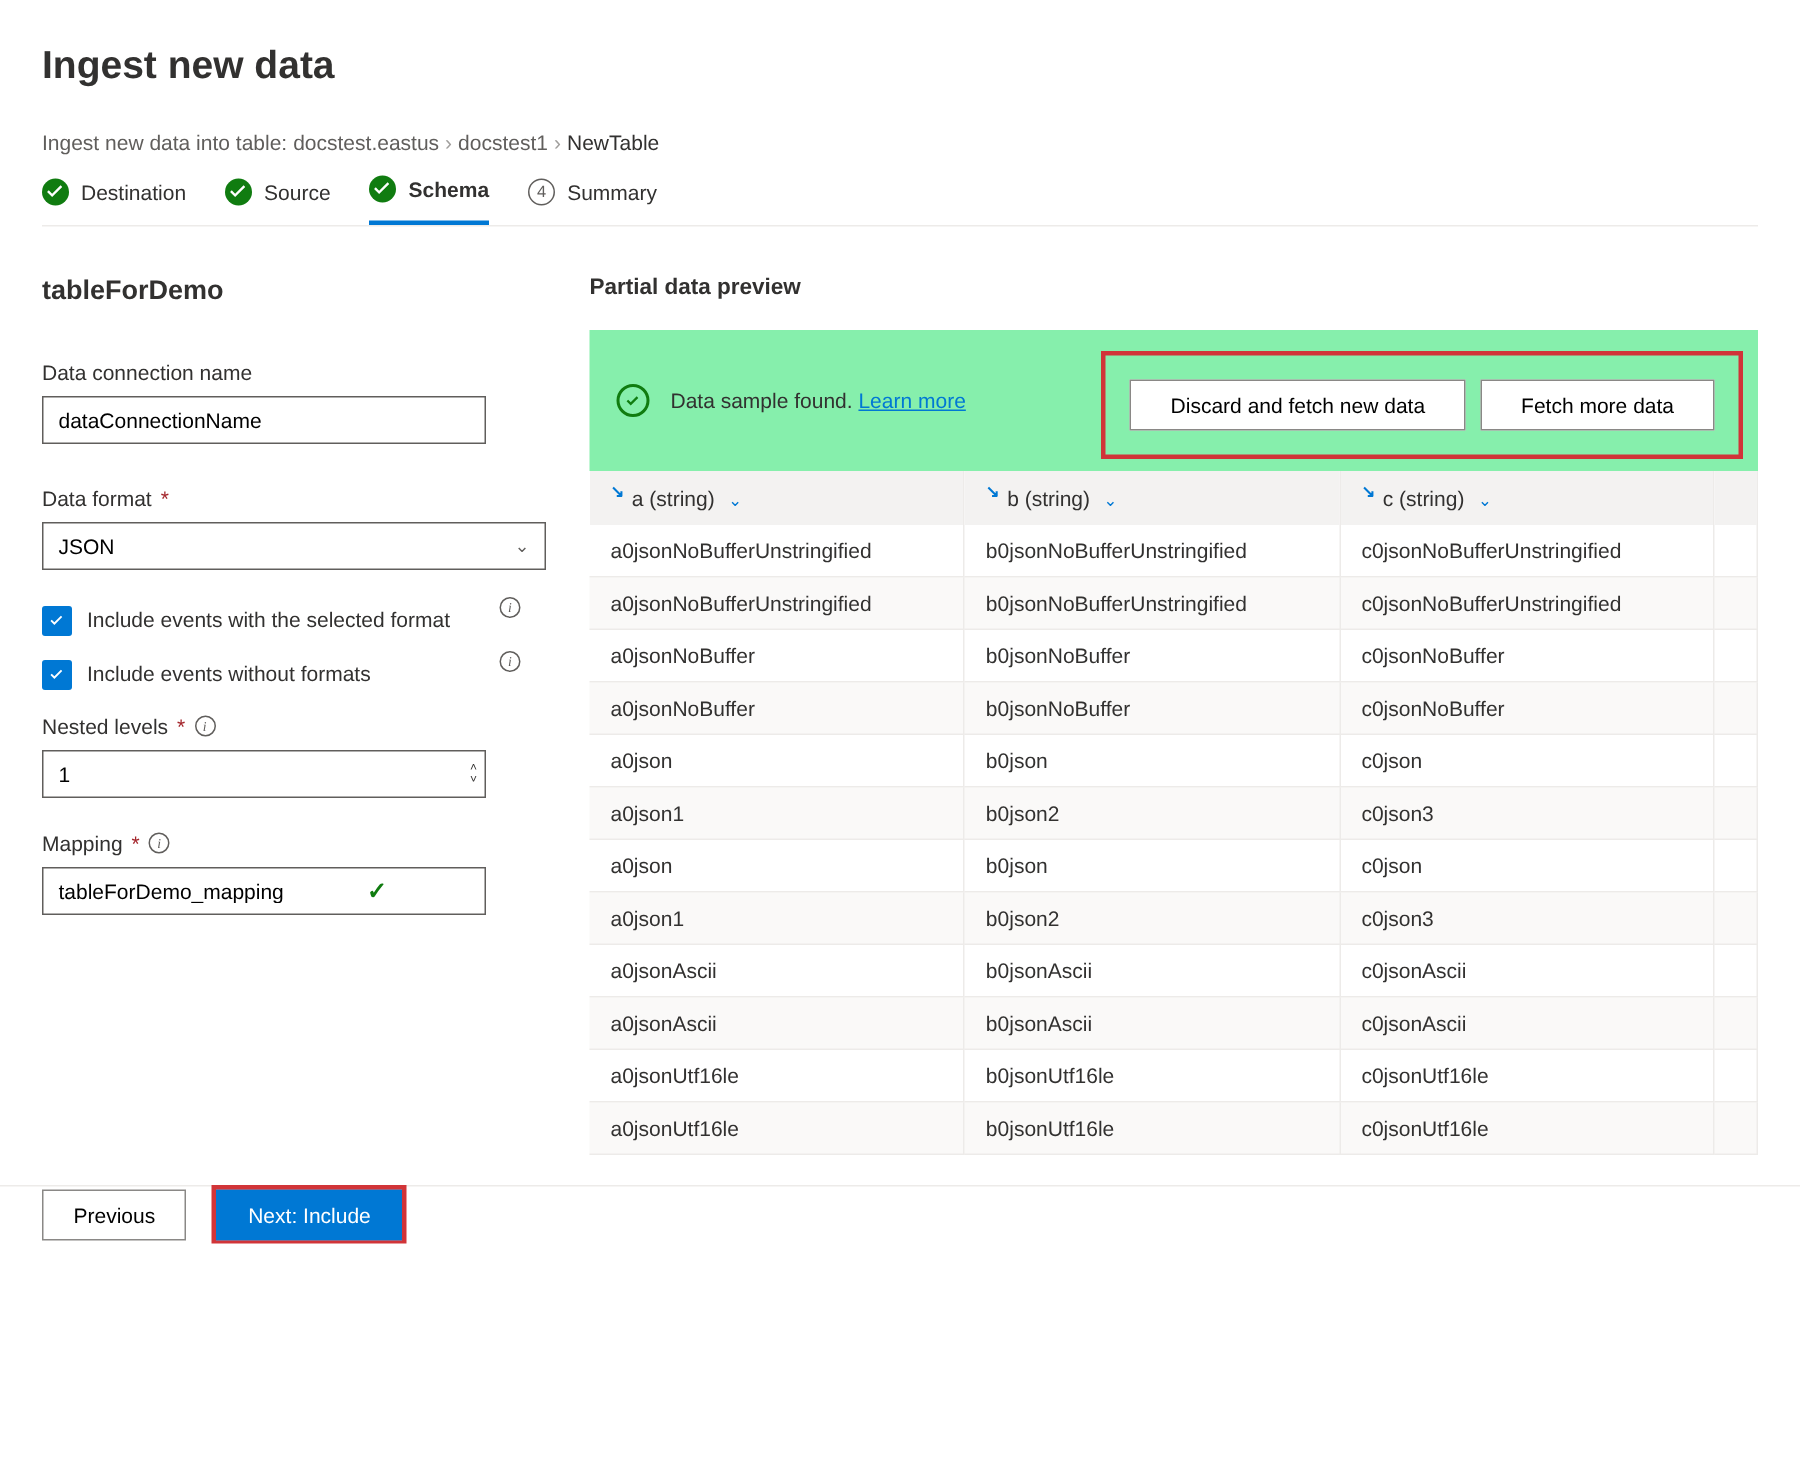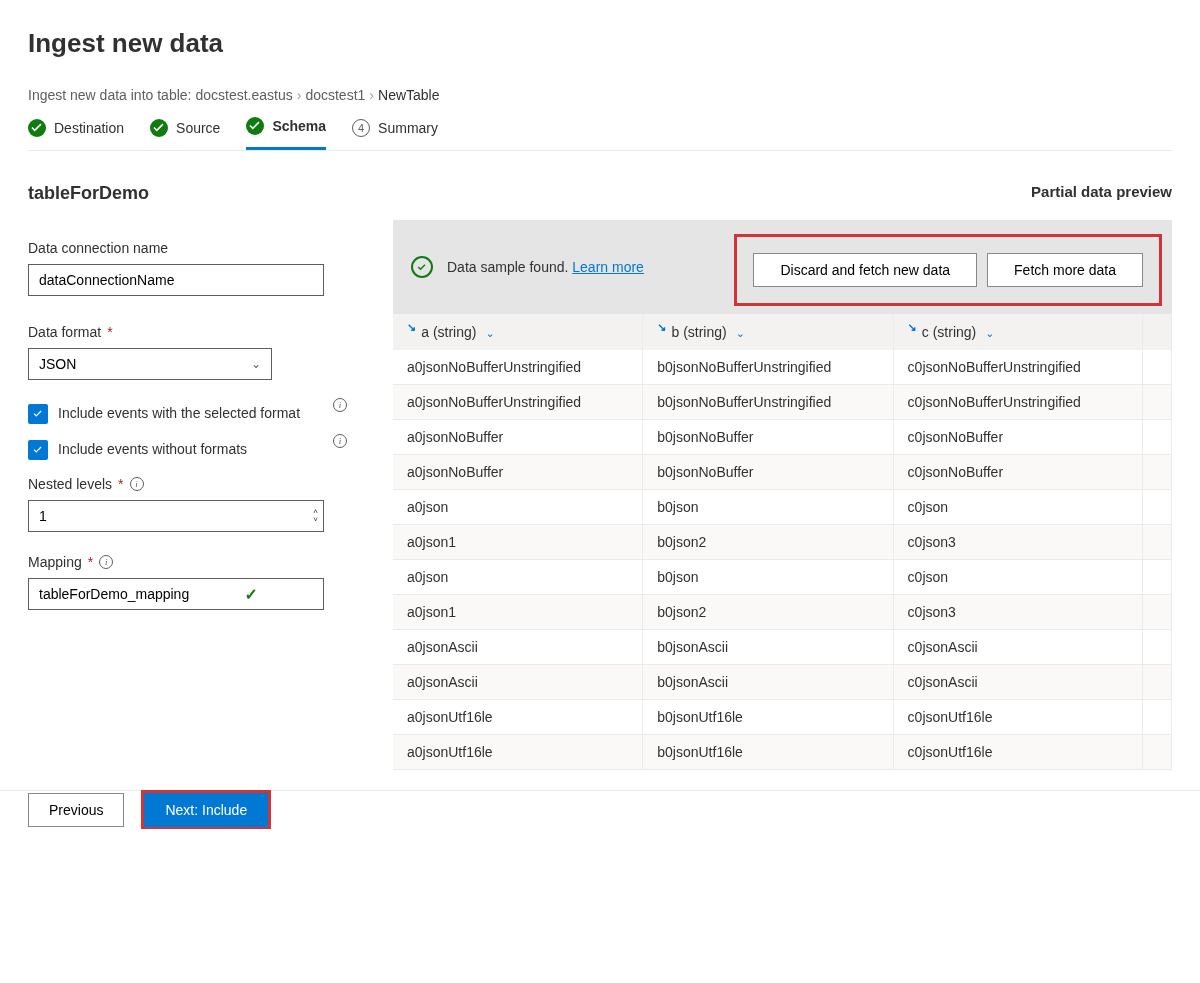--- a/index.html
+++ b/index.html
@@ -15,37 +15,37 @@
     .step-circle { width: 18px; height: 18px; border-radius: 50%; display: flex; align-items: center; justify-content: center; font-size: 11px; color: #fff; }
     .step-circle.done { background: #107c10; }
     .step-circle.pending { border: 1px solid #605e5c; color: #605e5c; background: transparent; }
     .content { display: flex; gap: 60px; margin-top: 32px; }
     .left-col { width: 305px; flex-shrink: 0; }
     .right-col { flex: 1; }
     .table-name { font-size: 18px; font-weight: 600; margin-bottom: 36px; }
     .field-label { font-size: 14px; margin-bottom: 8px; display: flex; align-items: center; gap: 6px; }
     .asterisk { color: #a4262c; }
     .text-input { width: 296px; padding: 7px 10px; border: 1px solid #605e5c; font-size: 14px; margin-bottom: 28px; font-family: inherit; }
-    .select-wrap { position: relative; width: 244px; margin-bottom: 24px; }
+    .select-wrap { position: relative; width: 336px; margin-bottom: 24px; }
     .select-input { width: 100%; padding: 7px 10px; border: 1px solid #605e5c; font-size: 14px; background: #fff; text-align: left; cursor: pointer; display: flex; justify-content: space-between; align-items: center; font-family: inherit; }
     .chevron { font-size: 12px; color: #605e5c; }
     .checkbox-row { display: flex; align-items: flex-start; gap: 10px; margin-bottom: 16px; position: relative; justify-content: flex-end; }
     .checkbox { width: 20px; height: 20px; background: #0078d4; border-radius: 2px; display: flex; align-items: center; justify-content: center; cursor: pointer; flex-shrink: 0; }
     .checkbox svg { width: 14px; height: 14px; }
     .checkbox-label { font-size: 14px; padding-top: 1px; flex: 1; }
     .info-icon { width: 14px; height: 14px; border: 1px solid #605e5c; border-radius: 50%; display: inline-flex; align-items: center; justify-content: center; font-size: 9px; font-style: italic; font-family: serif; color: #605e5c; cursor: pointer; }
     .info-abs { position: absolute; right: -14px; top: -6px; }
     .spinner-wrap { position: relative; width: 296px; margin-bottom: 22px; }
     .spinner-input { width: 100%; padding: 7px 10px; border: 1px solid #605e5c; font-size: 14px; font-family: inherit; }
     .spinner-arrows { position: absolute; right: 6px; top: 50%; transform: translateY(-50%); display: flex; flex-direction: column; font-size: 8px; line-height: 8px; cursor: pointer; }
     .mapping-wrap { position: relative; width: 240px; }
     .checkmark-valid { position: absolute; right: 10px; top: 50%; transform: translateY(-50%); color: #107c10; font-size: 16px; font-weight: bold; }
     .cmd-viewer { font-size: 15px; font-weight: 600; padding-bottom: 10px; border-bottom: 1px solid #c8c6c4; margin-bottom: 26px; }
-    .preview-title { font-size: 15px; font-weight: 600; margin-bottom: 20px; text-align: right; }
-    .notice-box { background: #e5e5e5; padding: 36px 18px; display: flex; align-items: center; gap: 14px; position: relative; margin-bottom: 0; }
+    .preview-title { font-size: 15px; font-weight: 600; margin-bottom: 20px; }
+    .notice-box { background: #86efac; padding: 36px 18px; display: flex; align-items: center; gap: 14px; position: relative; margin-bottom: 0; }
     .notice-icon-circle { width: 22px; height: 22px; border: 2px solid #107c10; border-radius: 50%; display: flex; align-items: center; justify-content: center; flex-shrink: 0; }
     .notice-icon-circle svg { width: 12px; height: 12px; }
     .notice-text { font-size: 14px; }
     .learn-more { color: #0078d4; text-decoration: underline; cursor: pointer; }
     .notice-buttons { position: absolute; right: 10px; top: 14px; display: flex; gap: 10px; border: 3px solid #d13438; padding: 16px; }
     .notice-btn { background: #fff; border: 1px solid #8a8886; padding: 8px 26px; font-size: 14px; cursor: pointer; font-family: inherit; }
     .data-table { width: 100%; border-collapse: collapse; font-size: 14px; }
     .data-table th { background: #f3f2f1; text-align: left; padding: 10px 14px; font-weight: 400; color: #323130; border-right: 1px solid #edebe9; position: relative; }
     .th-content { display: flex; align-items: flex-end; gap: 5px; }
     .col-icon { color: #0078d4; font-size: 11px; position: relative; top: -6px; font-weight: bold; }

